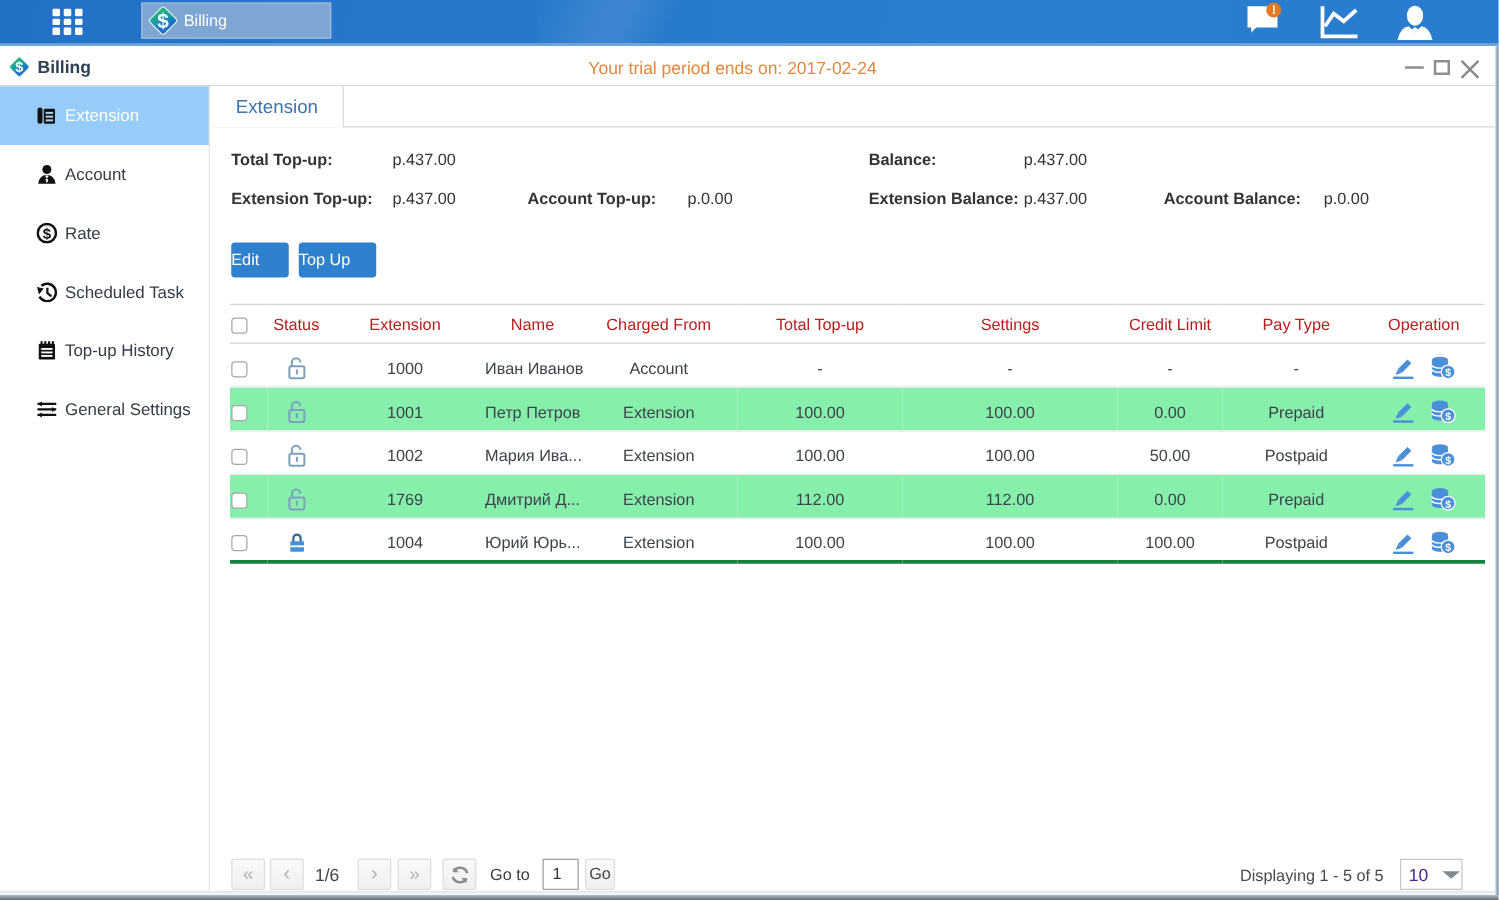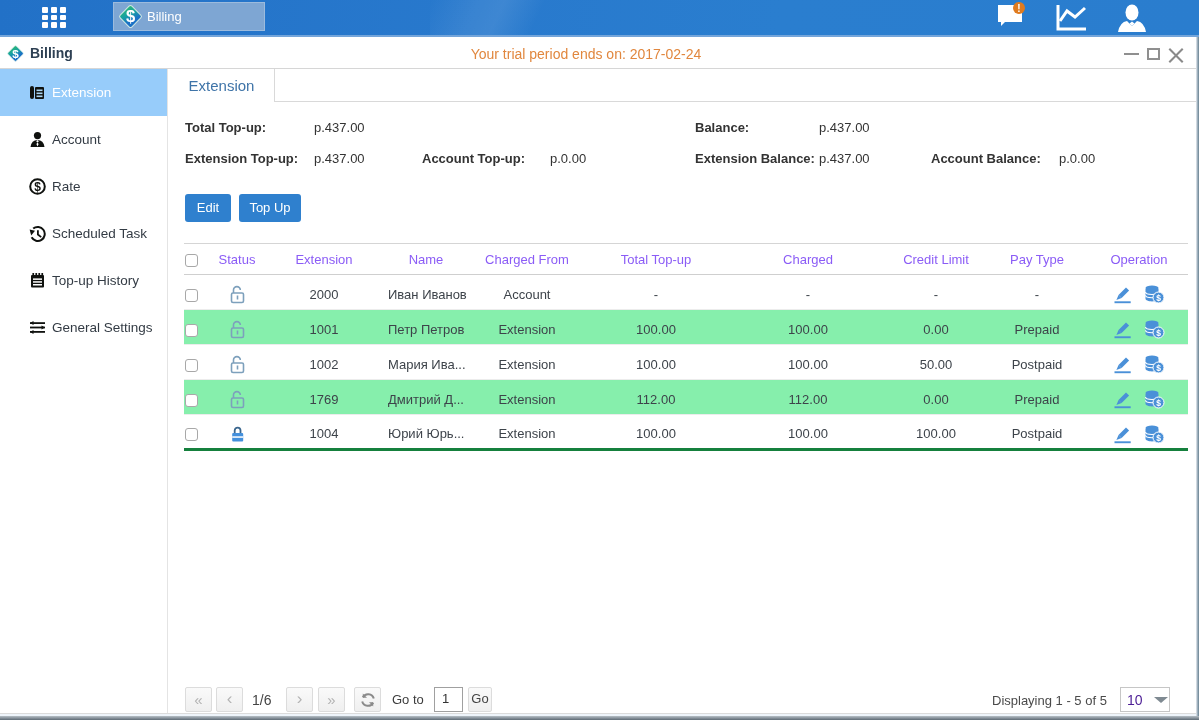--- a/index.html
+++ b/index.html
@@ -45,25 +45,25 @@
 .content { position:absolute; left:169px; top:69px; width:1030px; height:644px; background:#fff; }
 .tabbar { position:absolute; left:0; top:0; width:1028px; height:33px; border-bottom:1px solid #d9d9d9; }
 .tab { position:absolute; left:0; top:0; width:106px; height:33px; background:#fff; border-right:1px solid #d9d9d9;
   text-align:center; line-height:33px; font-size:15px; color:#3f74a8; }
 
 .stats { position:absolute; left:0; top:33px; width:1028px; height:130px; font-size:13px; color:#333; }
 .stats b { color:#333; }
 .stats span { position:absolute; white-space:nowrap; }
 
 .btn { position:absolute; top:125px; height:28px; background:#2f80ce; color:#fff; font-size:13px;
-  border-radius:3px; text-align:center; line-height:28px; }
+  border-radius:3px; text-align:left; line-height:28px; }
 
 
 table.grid { position:absolute; left:15px; top:174px;  width:1004px; border-collapse:collapse; table-layout:fixed; font-size:13px; color:#3d434a; }
-table.grid th { height:31px; font-weight:normal; font-size:13px; color:#8b5cf6; border-top:1px solid #d5d5d5; border-bottom:1px solid #cfcfcf; text-align:center; }
+table.grid th { height:31px; font-weight:normal; font-size:13px; color:#b91c1c; border-top:1px solid #d5d5d5; border-bottom:1px solid #cfcfcf; text-align:center; }
 table.grid td { height:35px; text-align:center; border-bottom:1px solid #ececec; padding-top:4px; white-space:nowrap; }
 table.grid td:last-child, table.grid th:last-child { padding-right:6px; }
 table.grid tr.alt td { background:#86efac; }
 table.grid tr:last-child td { border-bottom:3px solid #15803d; }
 .cb { display:inline-block; width:13px; height:13px; border:1px solid #a8a8a8; border-radius:3px; background:#fff; vertical-align:middle; }
 
 
 .pager { position:absolute; left:0px; top:615px; width:1028px; height:30px; font-size:13px; color:#555; }
 .pbtn { position:absolute; top:3px; width:27px; height:25px; background:linear-gradient(#fafafa,#efefef); border:1px solid #dcdcdc; border-radius:2px;
   text-align:center; line-height:23px; color:#b3b3b3; font-size:15px; }
@@ -240,33 +240,33 @@
           <col style="width:92px">
       </colgroup>
       <tbody>
           <tr>
         <th style="text-align:left"><span class="cb" style="margin-left:1px"></span></th>
         <th>Status</th>
             <th>Extension</th>
             <th>Name</th>
             <th>Charged From</th>
             <th>Total Top-up</th>
-            <th>Charged</th>
+            <th>Settings</th>
             <th>Credit Limit</th>
             <th>Pay Type</th>
             <th>Operation</th>
       </tr>
       <tr>
         <td style="text-align:left"><span class="cb" style="margin-left:1px"></span></td>
         <td><span class="lock-open"><svg width="17" height="19" viewBox="0 0 17 19" style="vertical-align:middle">
                   <rect x="2.5" y="8" width="12" height="9.5" rx="1.5" fill="none" stroke="#7da0bc" stroke-width="1.6"></rect>
                   <rect x="7.7" y="10.5" width="1.6" height="4" fill="#7da0bc"></rect>
                   <path d="M4.5 8 v-3 a3.4 3.4 0 0 1 6.8 0" fill="none" stroke="#7da0bc" stroke-width="1.6"></path>
                 </svg></span></td>
-            <td>2000</td>
+            <td>1000</td>
             <td>Иван Иванов</td>
             <td>Account</td>
             <td>-</td>
             <td>-</td>
             <td>-</td>
             <td>-</td>
             <td><span class="op"><svg width="20" height="20" viewBox="0 0 20 20" style="vertical-align:middle">
                   <path d="M5.5 11 L13 3.5 L16.1 6.6 L8.6 14.1 z" fill="#4a90d8"></path>
                   <path d="M5.5 11 L8.6 14.1 L3.4 15.9 z" fill="#4a90d8"></path>
                   <rect x="1.5" y="17.3" width="16.2" height="1.9" fill="#4a90d8"></rect>

